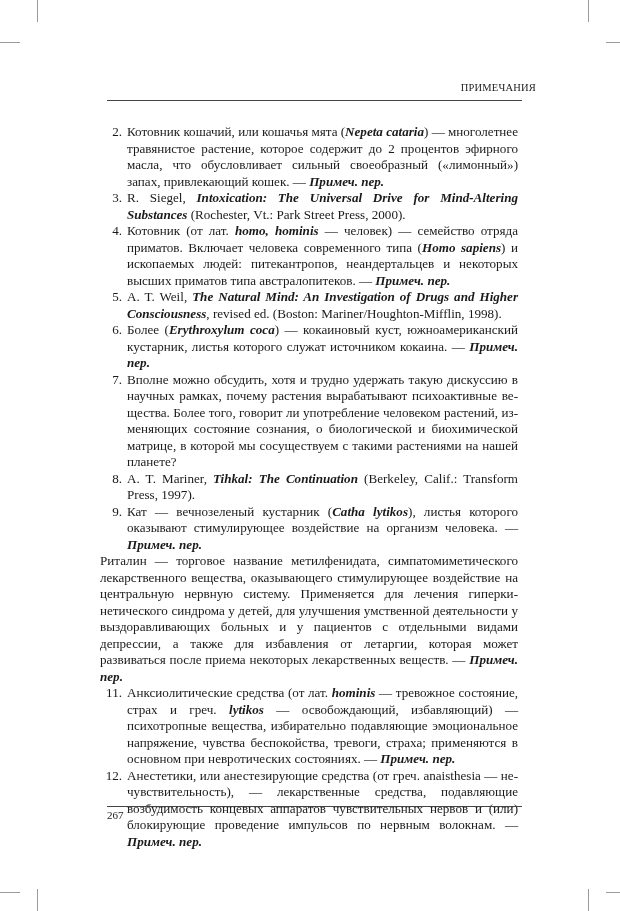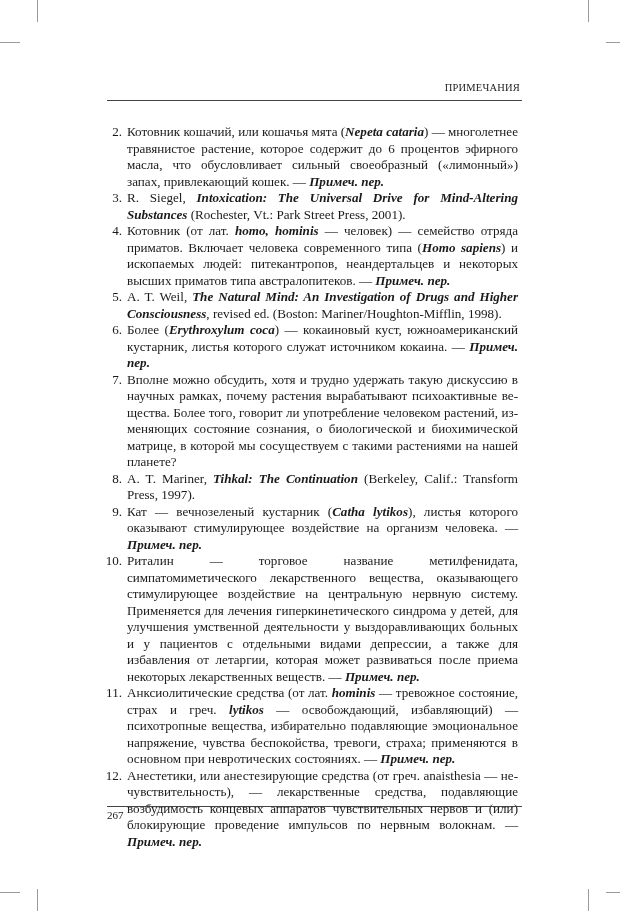--- a/index.html
+++ b/index.html
@@ -5,21 +5,21 @@
     html, body { margin: 0; padding: 0; }
     body {
       width: 620px; height: 911px; background: #ffffff; position: relative; overflow: hidden;
       font-family: "Liberation Serif", "DejaVu Serif", serif; color: #1a1a1a;
     }
     .crop { position: absolute; background: #9a9a9a; }
     .crop.v { width: 1px; height: 22px; }
     .crop.h { height: 1px; width: 20px; }
 
     .running-head {
-      position: absolute; left: 105px; top: 82px; width: 415px;
+      position: absolute; left: 121px; top: 82px; width: 415px;
       text-align: right; font-size: 10.5px; letter-spacing: 0.2px;
       font-family: "Liberation Serif", serif; color: #222;
     }
     .rule { position: absolute; left: 107px; width: 415px; height: 1px; background: #444; }
     .rule.top { top: 100px; }
     .rule.bottom { top: 806px; }
 
     .notes {
       position: absolute; left: 100px; top: 124px; width: 418px;
       font-size: 13.1px; line-height: 16.5px; margin: 0; padding: 0; list-style: none;
@@ -45,25 +45,25 @@
 <div class="crop h" style="left:0; top:892px;"></div>
 <div class="crop v" style="left:588px; top:889px;"></div>
 <div class="crop h" style="left:606px; top:892px;"></div>
 
 <div class="running-head">ПРИМЕЧАНИЯ</div>
 <div class="rule top"></div>
 
 <ol class="notes" id="notes">
     <li class="note">
       <span class="num">2.</span>
-      <span class="txt"><span>Котовник кошачий, или кошачья мята (</span><i>Nepeta cataria</i><span>) — многолетнее травянистое растение, которое содержит до 6 процентов эфирного масла, что обусловливает сильный своеобразный («лимонный») запах, привлекающий кошек. — </span><i>Примеч. пер.</i></span>
+      <span class="txt"><span>Котовник кошачий, или кошачья мята (</span><i>Nepeta cataria</i><span>) — многолетнее травянистое растение, которое содержит до 2 процентов эфирного масла, что обусловливает сильный своеобразный («лимонный») запах, привлекающий кошек. — </span><i>Примеч. пер.</i></span>
     </li>
     <li class="note">
       <span class="num">3.</span>
-      <span class="txt"><span>R. Siegel, </span><i>Intoxication: The Universal Drive for Mind-Altering Substances</i><span> (Rochester, Vt.: Park Street Press, 2001).</span></span>
+      <span class="txt"><span>R. Siegel, </span><i>Intoxication: The Universal Drive for Mind-Altering Substances</i><span> (Rochester, Vt.: Park Street Press, 2000).</span></span>
     </li>
     <li class="note">
       <span class="num">4.</span>
       <span class="txt"><span>Котовник (от лат. </span><i>homo, hominis</i><span> — человек) — семейство отряда при­матов. Включает человека современного типа (</span><i>Homo sapiens</i><span>) и иско­паемых людей: питекантропов, неандертальцев и некоторых высших приматов типа австралопитеков. — </span><i>Примеч. пер.</i></span>
     </li>
     <li class="note">
       <span class="num">5.</span>
       <span class="txt"><span>A. T. Weil, </span><i>The Natural Mind: An Investigation of Drugs and Higher Con­sciousness</i><span>, revised ed. (Boston: Mariner/Houghton-Mifflin, 1998).</span></span>
     </li>
     <li class="note">
@@ -76,21 +76,20 @@
     </li>
     <li class="note">
       <span class="num">8.</span>
       <span class="txt"><span>A. T. Mariner, </span><i>Tihkal: The Continuation</i><span> (Berkeley, Calif.: Transform Press, 1997).</span></span>
     </li>
     <li class="note">
       <span class="num">9.</span>
       <span class="txt"><span>Кат — вечнозеленый кустарник (</span><i>Catha lytikos</i><span>), листья которого оказыва­ют стимулирующее воздействие на организм человека. — </span><i>Примеч. пер.</i></span>
     </li>
     <li class="note">
-      <span class="num">10.</span>
       <span class="txt"><span>Риталин — торговое название метилфенидата, симпатомиметического лекарственного вещества, оказывающего стимулирующее воздействие на центральную нервную систему. Применяется для лечения гиперки­нетического синдрома у детей, для улучшения умственной деятельно­сти у выздоравливающих больных и у пациентов с отдельными ви­дами депрессии, а также для избавления от летаргии, которая может развиваться после приема некоторых лекарственных веществ. — </span><i>При­меч. пер.</i></span>
     </li>
     <li class="note">
       <span class="num">11.</span>
       <span class="txt"><span>Анксиолитические средства (от лат. </span><i>hominis</i><span> — тревожное состояние, страх и греч. </span><i>lytikos</i><span> — освобождающий, избавляющий) — психотроп­ные вещества, избирательно подавляющие эмоциональное напряжение, чувства беспокойства, тревоги, страха; применяются в основном при невротических состояниях. — </span><i>Примеч. пер.</i></span>
     </li>
     <li class="note">
       <span class="num">12.</span>
       <span class="txt"><span>Анестетики, или анестезирующие средства (от греч. anaisthesia — не­чувствительность), — лекарственные средства, подавляющие возбуди­мость концевых аппаратов чувствительных нервов и (или) блокирую­щие проведение импульсов по нервным волокнам. — </span><i>Примеч. пер.</i></span>
     </li>

